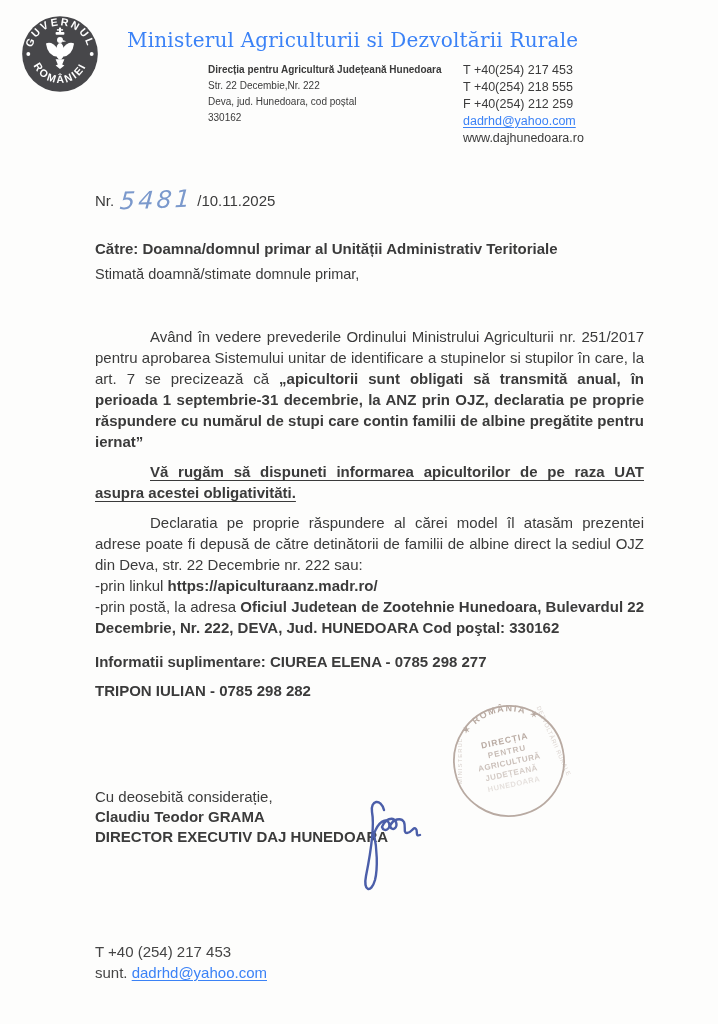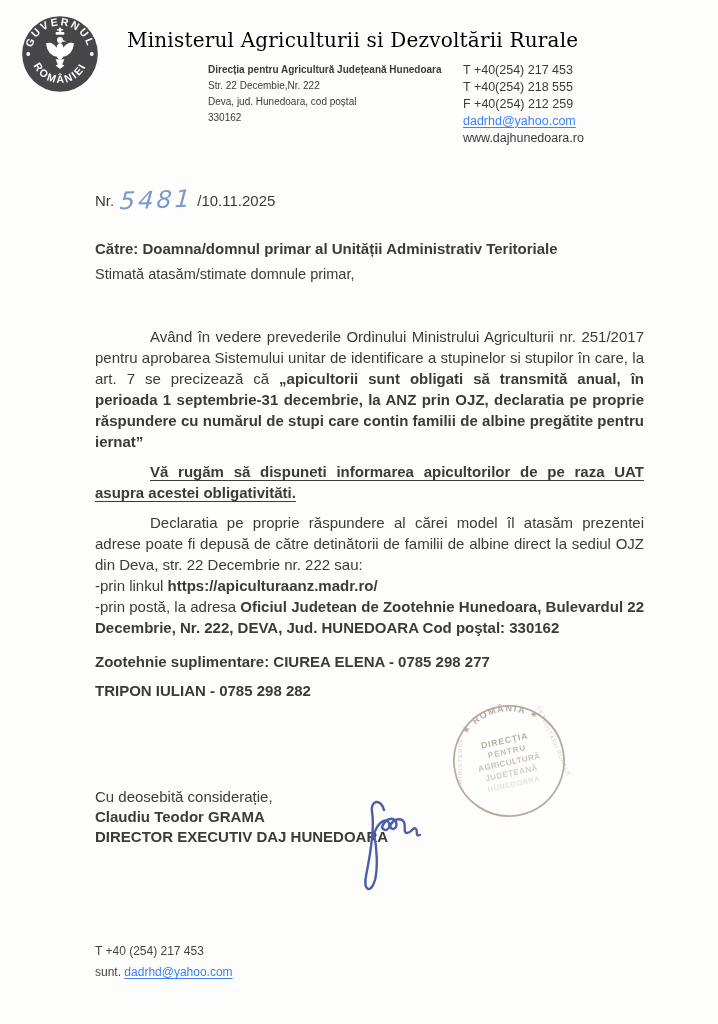--- a/index.html
+++ b/index.html
@@ -8,21 +8,21 @@
     position:relative;width:718px;height:1024px;margin:0 auto;
     background:#fdfdfc;overflow:hidden;
     font-family:"Liberation Sans",sans-serif;color:#3b3b3b;
   }
   .abs{position:absolute;}
 
   
   .seal{left:16px;top:10px;width:88px;height:88px;}
   .ministry-title{
     left:127px;top:28px;font-family:"DejaVu Serif","Liberation Serif",serif;
-    font-size:20px;color:#000000;letter-spacing:.2px;
+    font-size:20px;color:#3b82f6;letter-spacing:.2px;
   }
   .contact-left{left:208px;top:62px;width:248px;font-size:10px;line-height:16px;}
   .contact-left .org{font-weight:bold;}
   .contact-right{left:463px;top:62px;width:170px;font-size:12.5px;line-height:17px;}
   .link{color:#3b82f6;text-decoration:underline;text-underline-offset:2px;}
 
   
   .ref-line{left:95px;top:184px;font-size:15px;}
   .handwritten{
     color:#7b99cc;font-size:24px;font-style:italic;letter-spacing:3px;
@@ -47,21 +47,21 @@
 
   
   .stamp{left:446px;top:698px;width:126px;height:126px;transform:rotate(-12deg);opacity:.8;}
 
   
   .closing-block{left:95px;top:787px;font-size:15px;line-height:20px;}
   .closing-block .name,.closing-block .role{font-weight:bold;}
   .signature{left:352px;top:790px;width:90px;height:110px;}
 
   
-  .footer{left:95px;top:941px;font-size:12px;line-height:21px;color:#454545;}
+  .footer{left:95px;top:941px;font-size:15px;line-height:21px;color:#454545;}
 </style>
 </head>
 <body>
 
 <div class="page">
 
   <svg class="abs seal" viewBox="-50 -50 100 100">
     <circle cx="0" cy="0" r="43" fill="#47474a"></circle>
     <defs>
       <path id="sealTop" d="M -31.5 -8 A 32.5 32.5 0 0 1 31.5 -8"></path>
@@ -103,35 +103,35 @@
     <div>F +40(254) 212 259</div>
     <div><span class="link">dadrhd@yahoo.com</span></div>
     <div>www.dajhunedoara.ro</div>
   </div>
 
   <div class="abs ref-line">
     <span>Nr.</span><span class="handwritten">5481</span><span>/10.11.2025</span>
   </div>
 
   <div class="abs to-line">Către: Doamna/domnul primar al Unității Administrativ Teritoriale</div>
-  <div class="abs salutation">Stimată atasăm/stimate domnule primar,</div>
+  <div class="abs salutation">Stimată doamnă/stimate domnule primar,</div>
 
   <div class="abs body-block">
     <p class="indent"><span>Având în vedere prevederile Ordinului Ministrului Agriculturii nr. 251/2017 pentru aprobarea Sistemului unitar de identificare a stupinelor si stupilor în care, la art. 7 se precizează că </span><span class="bold">„apicultorii sunt obligati să transmită anual, în perioada 1 septembrie-31 decembrie, la ANZ prin OJZ, declaratia pe proprie răspundere cu numărul de stupi care contin familii de albine pregătite pentru iernat”</span></p>
 
     <p class="indent mt underlined">Vă rugăm să dispuneti informarea apicultorilor de pe raza UAT asupra acestei obligativităti.</p>
 
     <p class="indent mt">Declaratia pe proprie răspundere al cărei model îl atasăm prezentei adrese poate fi depusă de către detinătorii de familii de albine direct la sediul OJZ din Deva, str. 22 Decembrie nr. 222 sau:</p>
 
     <p><span>-prin linkul </span><span class="bold">https://apiculturaanz.madr.ro/</span></p>
 
     <p><span>-prin postă, la adresa </span><span class="bold">Oficiul Judetean de Zootehnie Hunedoara, Bulevardul 22 Decembrie, Nr. 222, DEVA, Jud. HUNEDOARA Cod poştal: 330162</span></p>
 
 
-    <p class="info-line1"><span>Zootehnie suplimentare: </span><span>CIUREA ELENA - 0785 298 277</span></p>
+    <p class="info-line1"><span>Informatii suplimentare: </span><span>CIUREA ELENA - 0785 298 277</span></p>
     <p class="info-line2">TRIPON IULIAN - 0785 298 282</p>
   </div>
 
   <svg class="abs stamp" viewBox="-63 -63 126 126">
     <circle cx="0" cy="0" r="55" fill="none" stroke="#a8968c" stroke-width="1.8"></circle>
     <defs>
       <path id="stampTop" d="M -42 -26 A 49 49 0 0 1 42 -26"></path>
     </defs>
     <text font-size="9" fill="#a8968c" font-weight="bold" letter-spacing="1.5">
       <textPath href="#stampTop" startOffset="50%" text-anchor="middle">✶ ROMÂNIA ✶</textPath>

